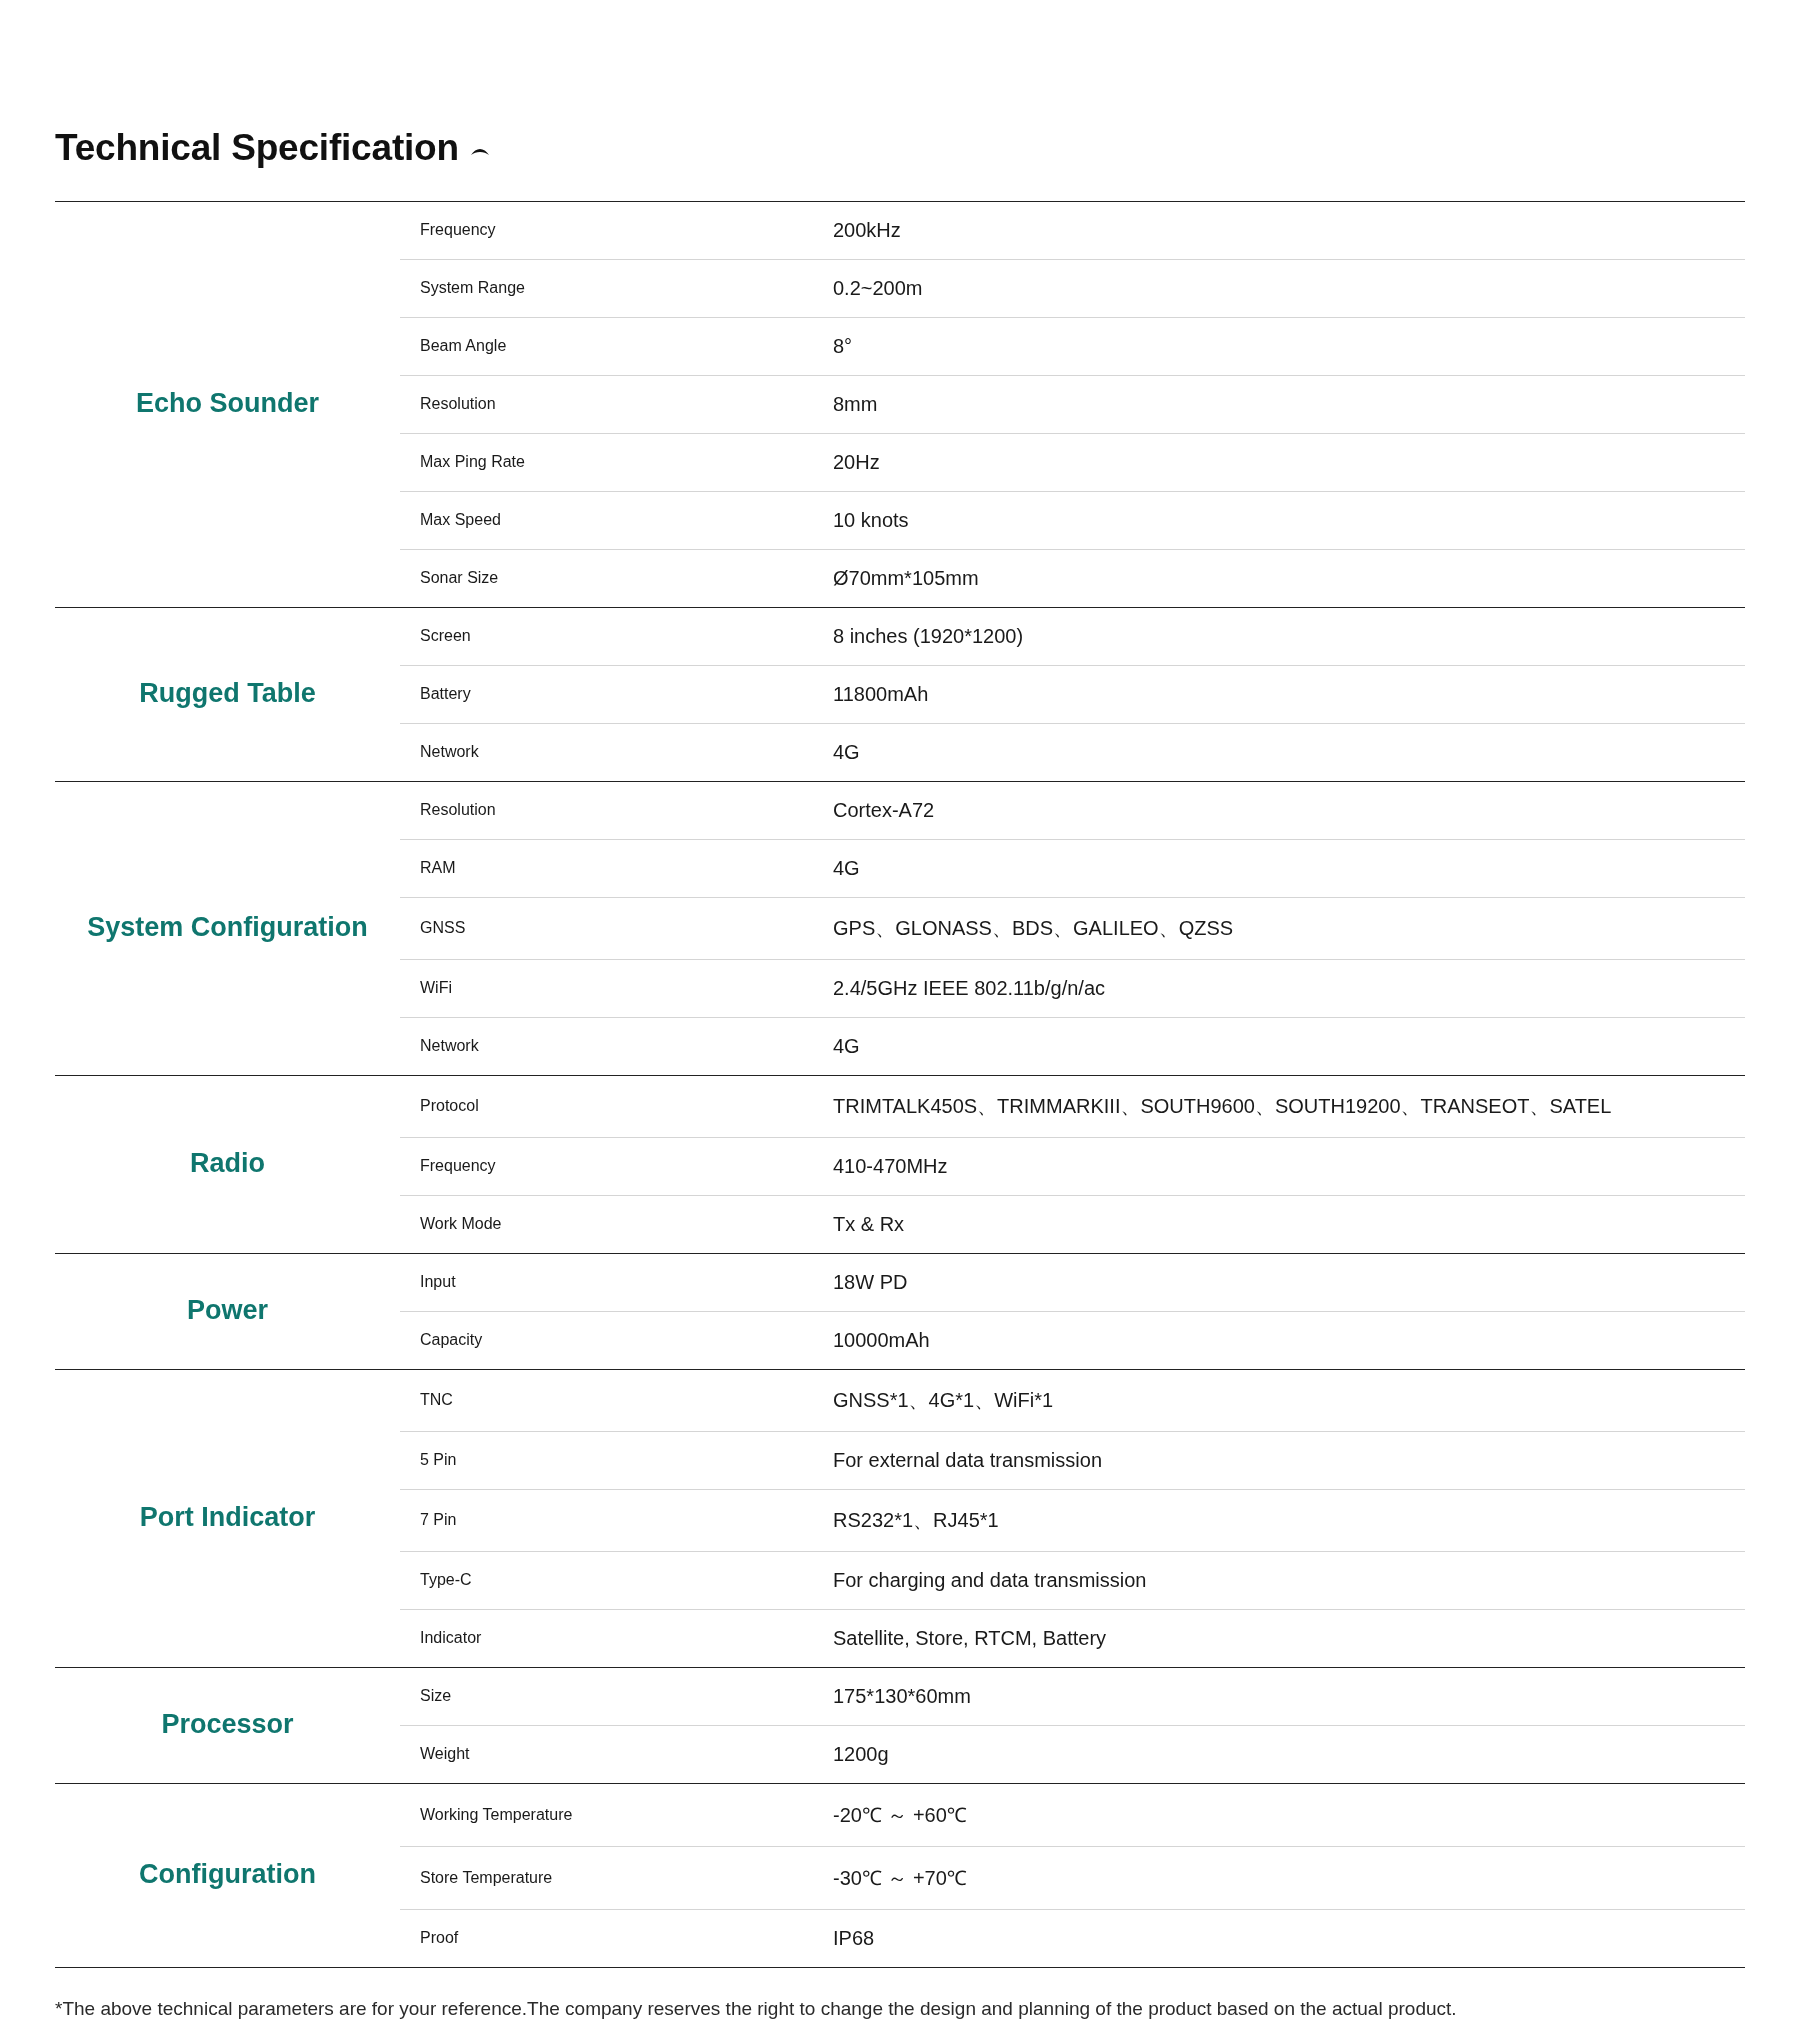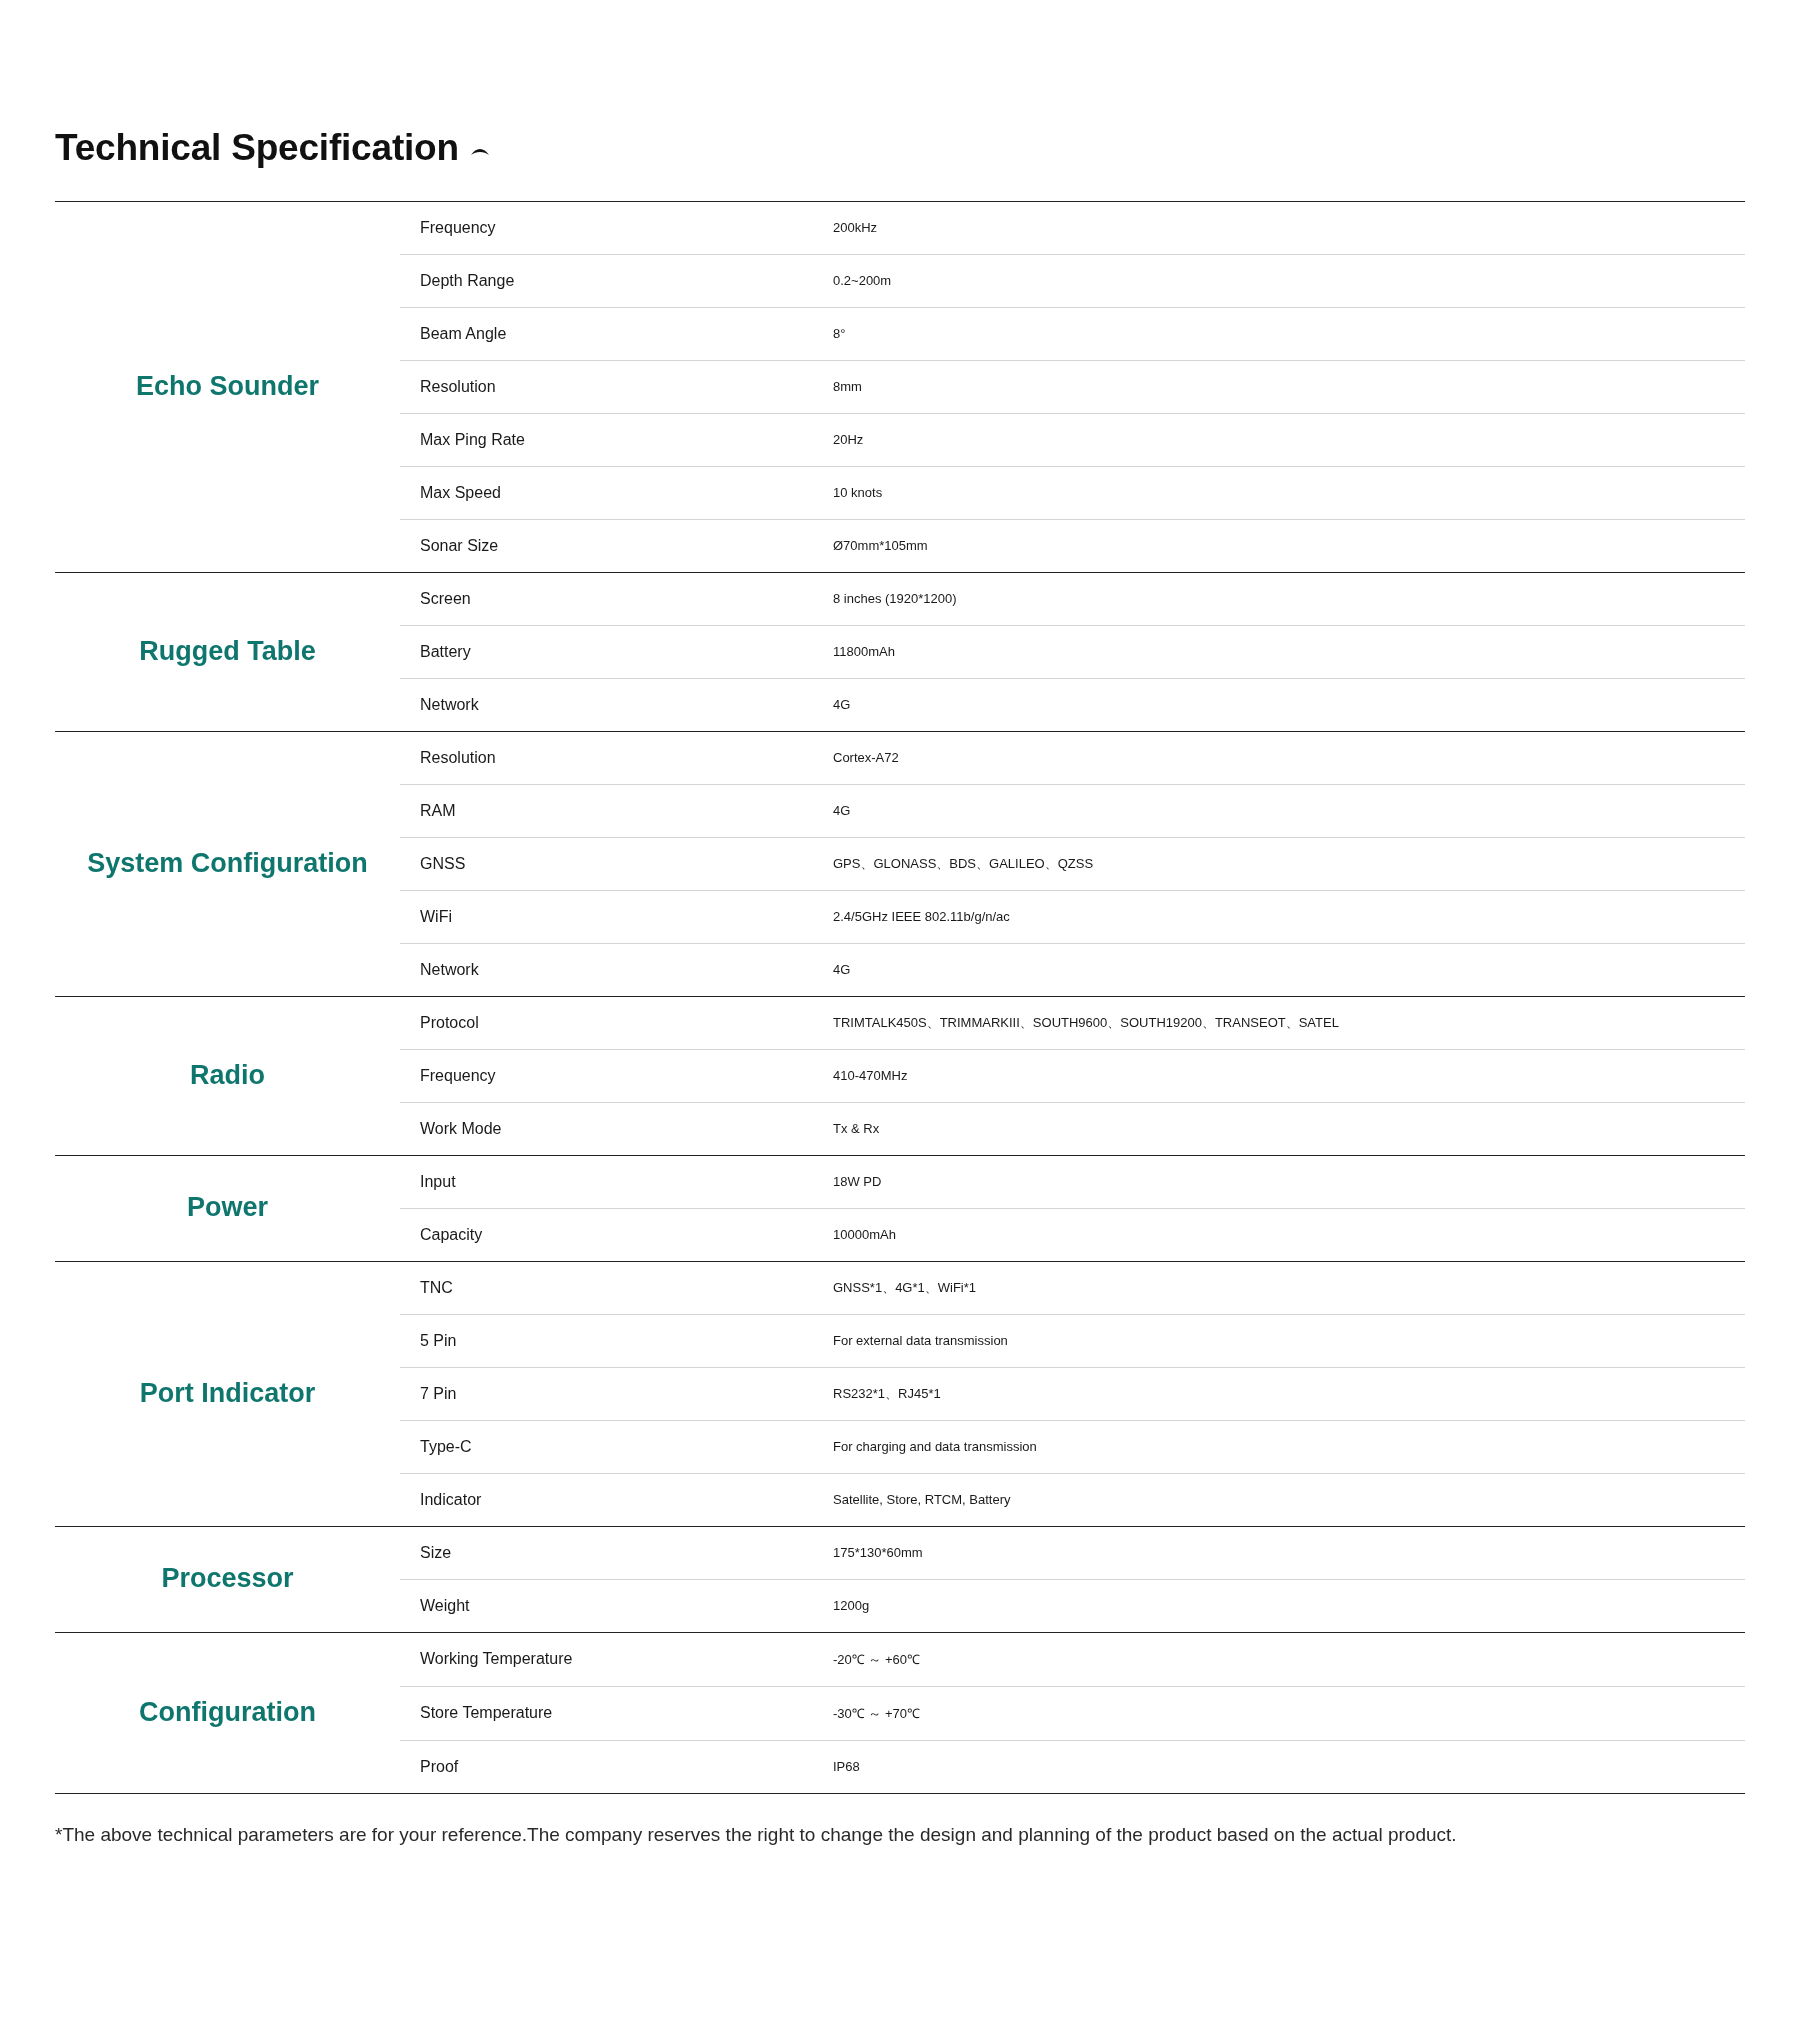--- a/index.html
+++ b/index.html
@@ -65,21 +65,21 @@
   td.key {
     width: 415px;
     font-size: 16px;
     color: #1a1a1a;
     padding: 17px 0 17px 20px;
     vertical-align: middle;
     border-bottom: 1px solid #d5d5d5;
     font-weight: 400;
   }
   td.val {
-    font-size: 13px;
+    font-size: 20px;
     color: #1a1a1a;
     padding: 17px 0 17px 18px;
     vertical-align: middle;
     border-bottom: 1px solid #d5d5d5;
     font-weight: 400;
     margin-top: 24px;
   }
   tr.last-of-group td.key,
   tr.last-of-group td.val {
     border-bottom: none;
@@ -117,21 +117,21 @@
   </div>
 
   <table class="spec">
     <tbody>
         <tr class="group-top">
           <td class="cat" rowspan="7">Echo Sounder</td>
           <td class="key">Frequency</td>
           <td class="val">200kHz</td>
         </tr>
         <tr>
-          <td class="key">Depth Range</td>
+          <td class="key">System Range</td>
           <td class="val">0.2~200m</td>
         </tr>
         <tr>
           <td class="key">Beam Angle</td>
           <td class="val">8°</td>
         </tr>
         <tr>
           <td class="key">Resolution</td>
           <td class="val">8mm</td>
         </tr>

